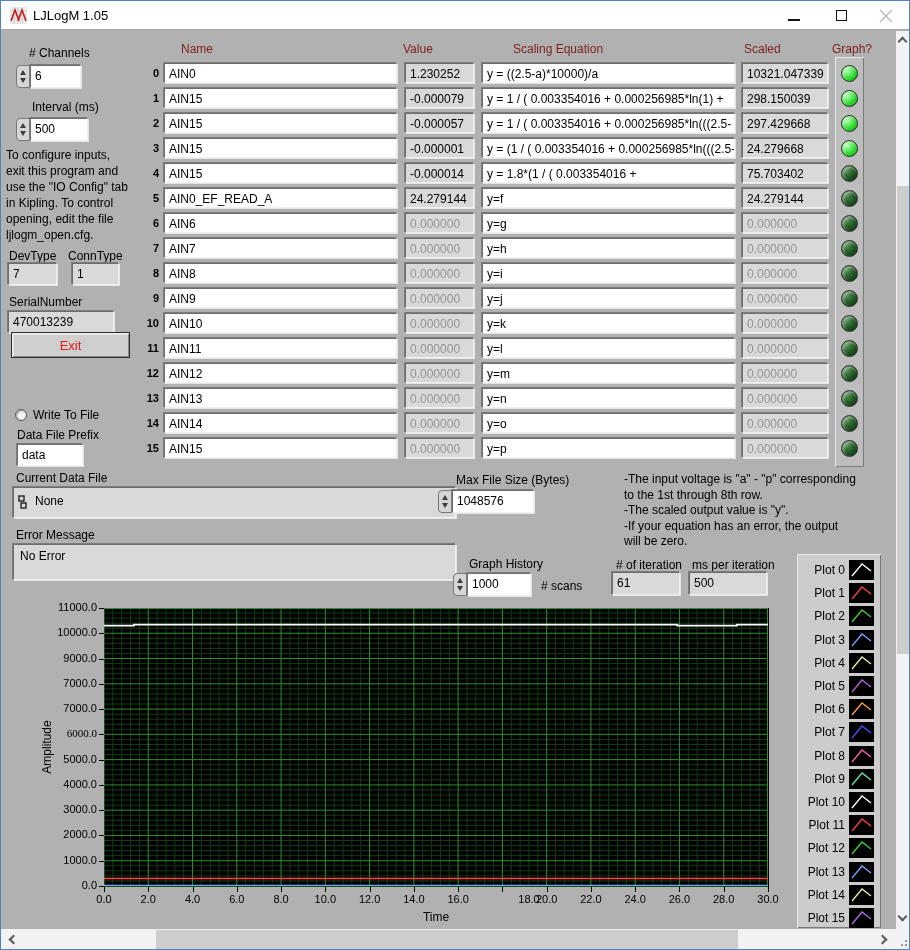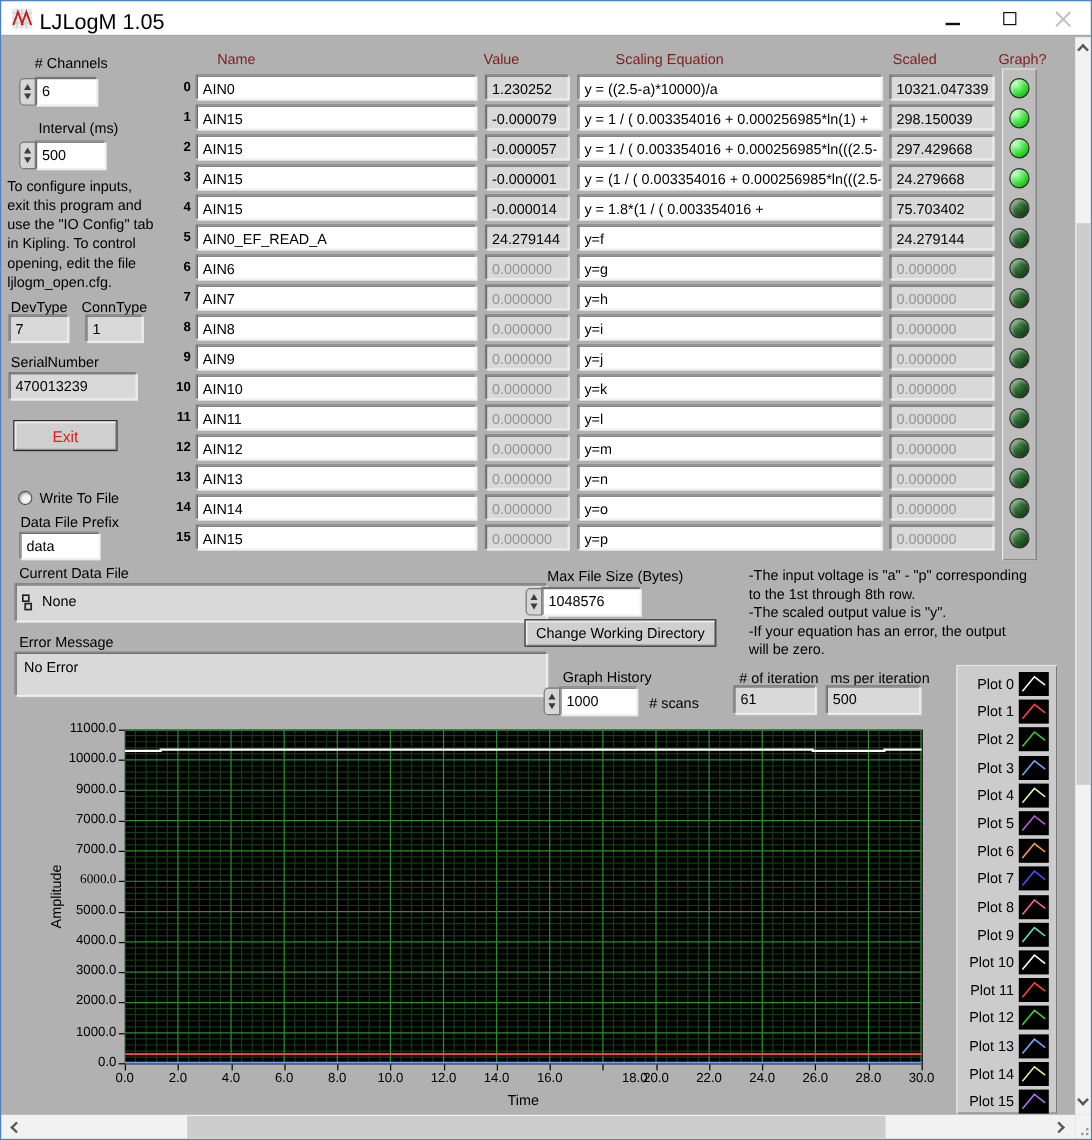--- a/index.html
+++ b/index.html
@@ -3,21 +3,21 @@
 <meta charset="utf-8">
 <style>
   html,body{margin:0;padding:0;background:#8a8a8a;}
   *{box-sizing:border-box;}
   #win{position:relative;width:910px;height:950px;background:#b1b1b1;
        border:1px solid #4e82c4;font-family:"Liberation Sans",sans-serif;
        overflow:hidden;}
   
   #titlebar{position:absolute;left:0;top:0;width:100%;height:29px;background:#ffffff;
             border-bottom:1px solid #a6a6a6;}
-  #title-text{position:absolute;left:32px;top:7px;font-size:18px;color:#000;}
+  #title-text{position:absolute;left:32px;top:7px;font-size:13px;color:#000;}
   .tbtn{position:absolute;top:0;width:45px;height:29px;}
   
   .lbl{position:absolute;font-size:12px;color:#000;white-space:nowrap;}
   .pre{white-space:pre-line;}
   
   .fld{position:absolute;font-size:12px;color:#000;background:#fff;
        padding:3px 3px 0 4px;overflow:hidden;white-space:nowrap;
        border:1px solid;border-color:#6e6e6e #f0f0f0 #f0f0f0 #6e6e6e;
        box-shadow:1px 1px 0 #e6e6e6,-1px -1px 0 #7c7c7c;}
   .ind{background:#d9d9d9;}
@@ -121,21 +121,21 @@
 ljlogm_open.cfg.</div>
 
   <div class="lbl" style="left:8px;top:248px">DevType</div>
   <div class="lbl" style="left:67px;top:248px">ConnType</div>
   <div class="fld ind" style="left:7px;top:262px;width:49px;height:22px">7</div>
   <div class="fld ind" style="left:71px;top:262px;width:47px;height:22px">1</div>
 
   <div class="lbl" style="left:8px;top:294px">SerialNumber</div>
   <div class="fld ind" style="left:7px;top:310px;width:106px;height:22px">470013239</div>
 
-  <div class="btn" style="left:10px;top:349px;width:87px;height:26px;padding-top:5px">
+  <div class="btn" style="left:10px;top:331px;width:119px;height:26px;padding-top:5px">
     <span style="color:#e61717;font-size:13px">Exit</span>
   </div>
 
   <div id="radio"></div>
   <div class="lbl" style="left:32px;top:407px">Write To File</div>
 
   <div class="lbl" style="left:16px;top:427px">Data File Prefix</div>
   <div class="fld" style="left:16px;top:443px;width:66px;height:22px">data</div>
 
   <div class="lbl" style="left:15px;top:470px">Current Data File</div>
@@ -289,23 +289,20 @@
         <div class="led led-off"></div>
       </div>
     </div>
 
   <div class="lbl" style="left:455px;top:472px">Max File Size (Bytes)</div>
   <div class="spin" style="left:437px;top:489px">
       <div class="up"></div>
       <div class="dn"></div>
     </div>
   <div class="fld" style="left:451px;top:489px;width:82px;height:23px">1048576</div>
-  <div class="btn" style="left:436px;top:515px;width:160px;height:23px;padding-top:4px;font-size:12px">
-    <span>Change Working Directory</span>
-  </div>
   <div class="lbl pre" style="left:623px;top:471px;line-height:15.5px">-The input voltage is "a" - "p" corresponding
  to the 1st through 8th row.
 -The scaled output value is "y".
 -If your equation has an error, the output
  will be zero.</div>
 
   <div class="lbl" style="left:468px;top:556px">Graph History</div>
   <div class="spin" style="left:452px;top:572px">
       <div class="up"></div>
       <div class="dn"></div>

